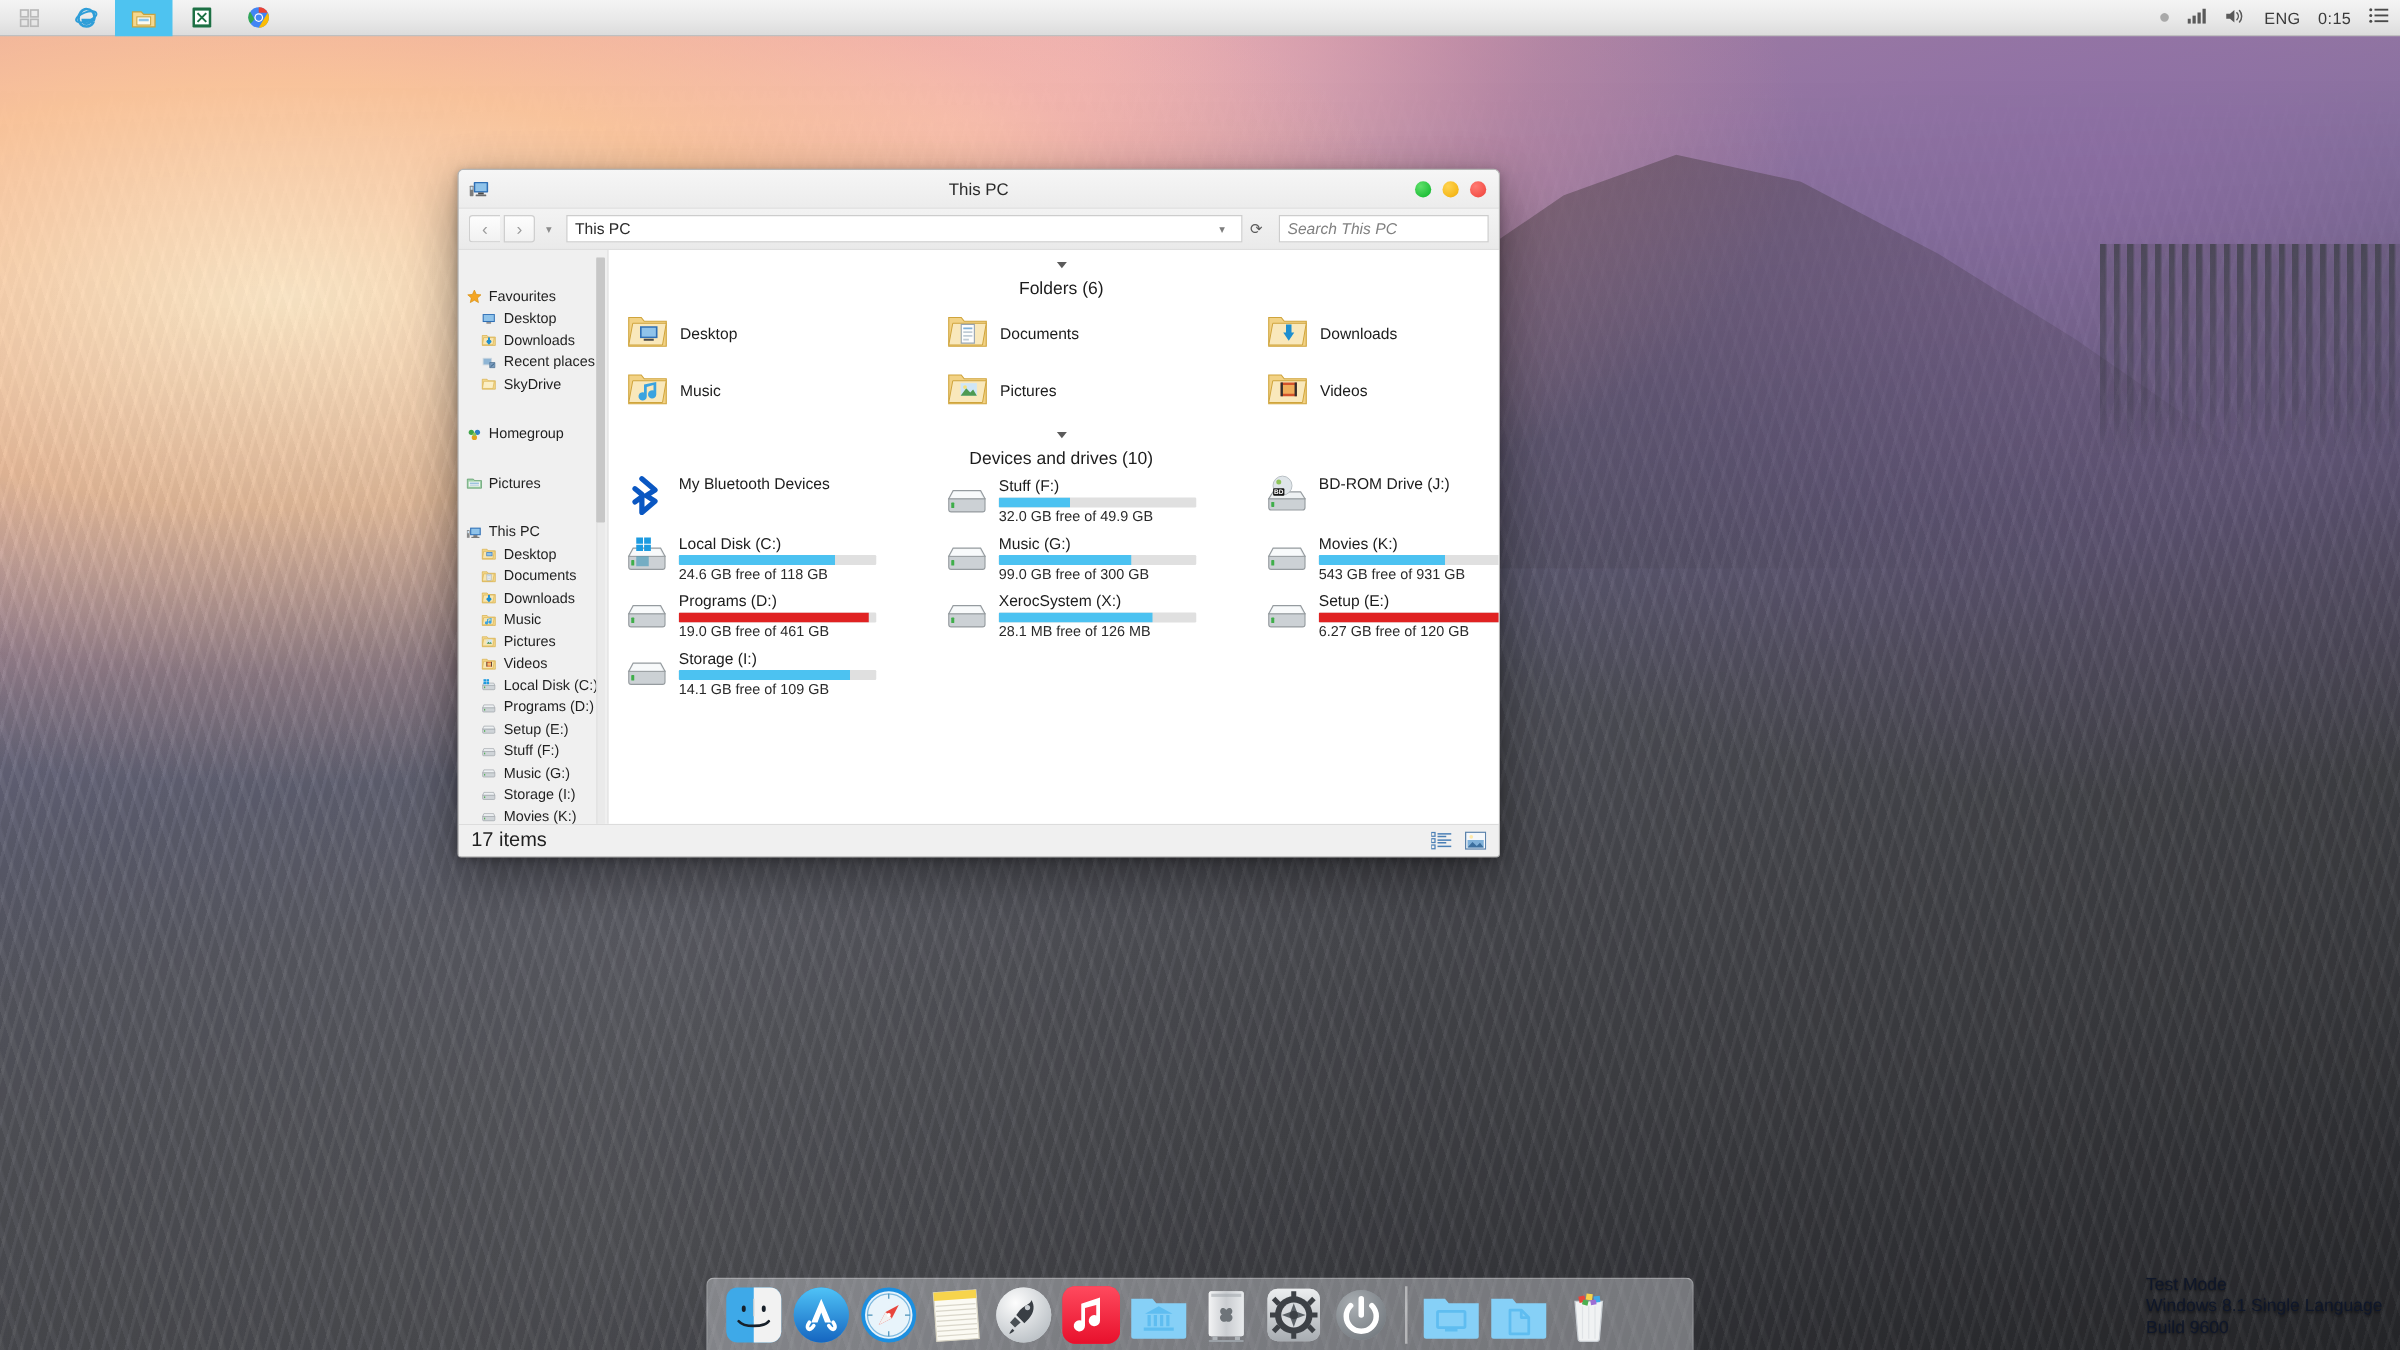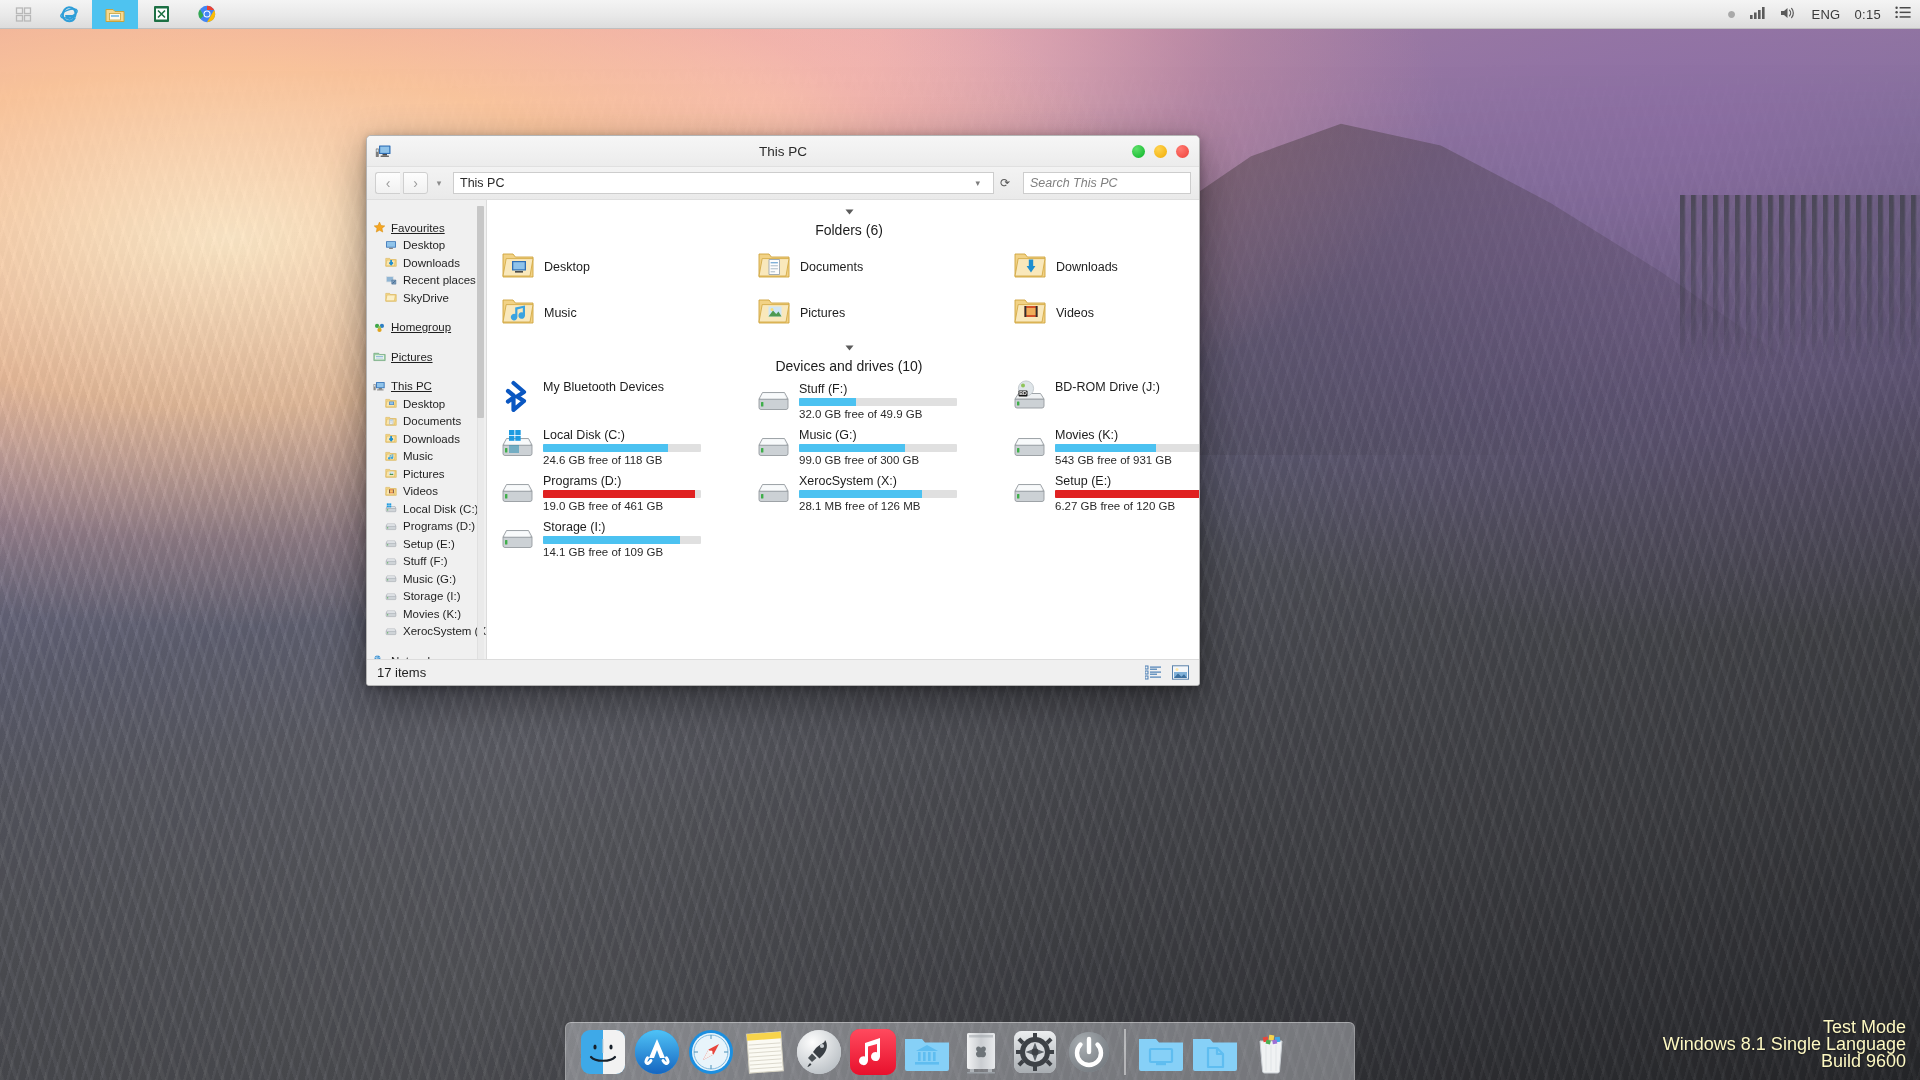--- a/index.html
+++ b/index.html
@@ -148,21 +148,21 @@
     font-size: 11.5px; color: #1f1f1f;
     position: relative;
     overflow: hidden;
   }
   .sb-group { margin-bottom: 0; }
   .sb-row {
     display: flex; align-items: center; gap: 5px;
     height: 17.5px; white-space: nowrap;
   }
   .sb-row.child { padding-left: 12px; }
-  .sb-row.root { margin-top: 12px; text-decoration: underline; }
+  .sb-row.root { margin-top: 22px; }
   .sb-ico { width: 13px; height: 13px; flex: 0 0 13px; position: relative; }
   #sb-scroll {
     position: absolute; right: 3px; top: 6px;
     width: 7px; height: 462px;
     background: #eaeaea; border-left: 1px solid #e0e0e0;
   }
   #sb-thumb {
     position: absolute; right: 3px; top: 6px;
     width: 7px; height: 212px;
     background: #c7c7c7; border-radius: 1px;
@@ -194,21 +194,21 @@
   .drive-bar { width: 158px; height: 8px; background: #e0e0e0; border-radius: 1px; overflow: hidden; }
   .drive-bar .fill { height: 100%; }
   .drive-free { font-size: 11.5px; color: #2a2a2a; }
   .simple-label { font-size: 12.5px; color: #1c1c1c; }
 
   
   #statusbar {
     height: 26px; flex: 0 0 26px;
     background: #f0f0f0; border-top: 1px solid #dcdcdc;
     display: flex; align-items: center; padding: 0 10px;
-    font-size: 13px; color: #1f1f1f; text-align: right;
+    font-size: 16px; color: #1f1f1f; text-align: right;
   }
   #view-btns { margin-left: auto; display: flex; gap: 10px; align-items: center; }
   .view-btn { width: 17px; height: 15px; }
 
   
   #dock {
     position: absolute; left: 50%; transform: translateX(-50%);
     bottom: 0; width: 790px; height: 58px;
     background: rgba(225,228,232,0.40);
     border-top: 1px solid rgba(255,255,255,0.35);
@@ -217,22 +217,22 @@
     border-radius: 6px 6px 0 0;
     display: flex; align-items: center; padding: 0 10px;
     z-index: 30;
   }
   .dock-icon { width: 50px; height: 50px; margin: 0 2px; position: relative; flex: 0 0 50px; }
   #dock-sep { width: 2px; height: 46px; margin: 0 8px; background: rgba(255,255,255,0.45); flex: 0 0 2px; }
 
   
   #watermark {
     position: absolute; right: 14px; bottom: 10px;
-    text-align: right; color: #fef9c3;
-    font-size: 18px; line-height: 17px;
+    text-align: left; color: #0f172a;
+    font-size: 14px; line-height: 17px;
     text-shadow: 0 1px 2px rgba(0,0,0,0.55);
     z-index: 20;
   }
 </style>
 </head>
 <body>
 
 <div id="wallpaper">
   <div id="cliff"></div>
   <div id="cliff-ridge"></div>

